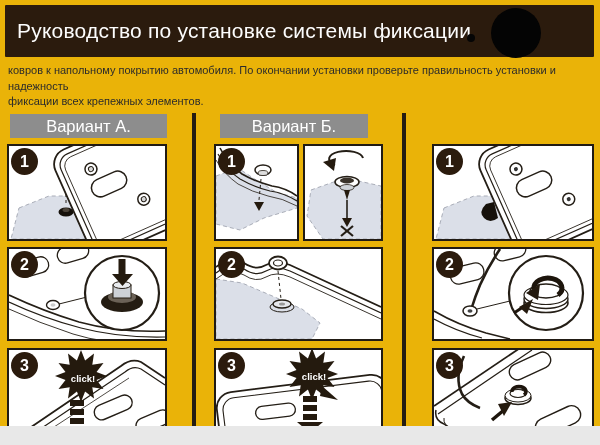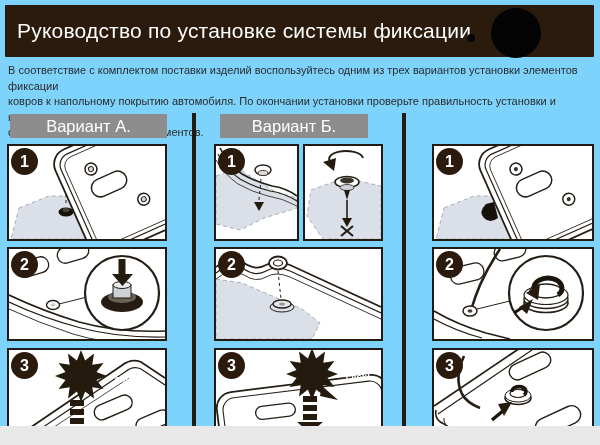--- a/index.html
+++ b/index.html
@@ -1,53 +1,52 @@
 <!DOCTYPE html>
 <html><head>
 <meta charset="utf-8">
 <style>
   html,body{margin:0;padding:0;background:#e8e8e8;}
-  #stage{position:relative;width:600px;height:426px;background:#7dd3fc;overflow:hidden;
+  #stage{position:relative;width:600px;height:426px;background:#eab308;overflow:hidden;
          font-family:"Liberation Sans","DejaVu Sans",sans-serif;}
   .abs{position:absolute;}
   
   .header{left:5px;top:5px;width:589px;height:52px;background:#2b1b0d;border-radius:1px;}
   .title{left:12px;top:50%;transform:translateY(-50%);color:#fdfdfd;font-size:21px;
          letter-spacing:.2px;white-space:nowrap;}
   .logo-dot{left:462px;top:29px;width:8px;height:8px;border-radius:50%;background:#050505;}
   .logo-circle{left:486px;top:3px;width:50px;height:50px;border-radius:50%;background:#040404;}
   
   .intro{left:8px;top:63px;width:586px;color:#2b2b2b;font-size:11px;line-height:15.5px;}
   
   .vbar{top:114px;height:24px;background:#8d8d8d;color:#ffffff;font-size:16.5px;
         text-align:center;line-height:24px;}
   .divider{top:113px;width:4px;height:330px;background:#241c12;}
   
   .panel{background:#ffffff;border:2px solid #211b14;box-sizing:border-box;}
   .panel svg{display:block;width:100%;height:100%;}
   .badge{width:27px;height:27px;border-radius:50%;background:#2b1b0d;color:#ffffff;
          font-size:16px;font-weight:bold;text-align:center;line-height:27px;z-index:6;}
   .click{color:#ffffff;font-size:9.5px;font-weight:bold;transform:translate(-50%,-50%);
-         z-index:5;white-space:nowrap;margin-left:44px;}
+         z-index:5;white-space:nowrap;}
   .ln{stroke:#241e16;fill:none;}
   .dk{fill:#241a0e;}
 </style>
 </head>
 <body>
 
 <div id="stage">
 
   <div class="abs header">
     <div class="abs title">Руководство по установке системы фиксации</div>
     <div class="abs logo-dot"></div>
     <div class="abs logo-circle"></div>
   </div>
 
   <div class="abs intro">
-    <div>В соответствие с комплектом поставки изделий воспользуйтесь одним из трех вариантов установки элементов фиксации</div>
     <div>ковров к напольному покрытию автомобиля. По окончании установки проверьте правильность установки и надежность</div>
     <div>фиксации всех крепежных элементов.</div>
   </div>
 
   <div class="abs vbar" style="left:220px;width:148px;">Вариант Б.</div>
   <div class="abs vbar" style="left:10px;width:157px;">Вариант А.</div>
 
   <div class="abs divider" style="left:192px;"></div>
   <div class="abs divider" style="left:402px;"></div>
 

